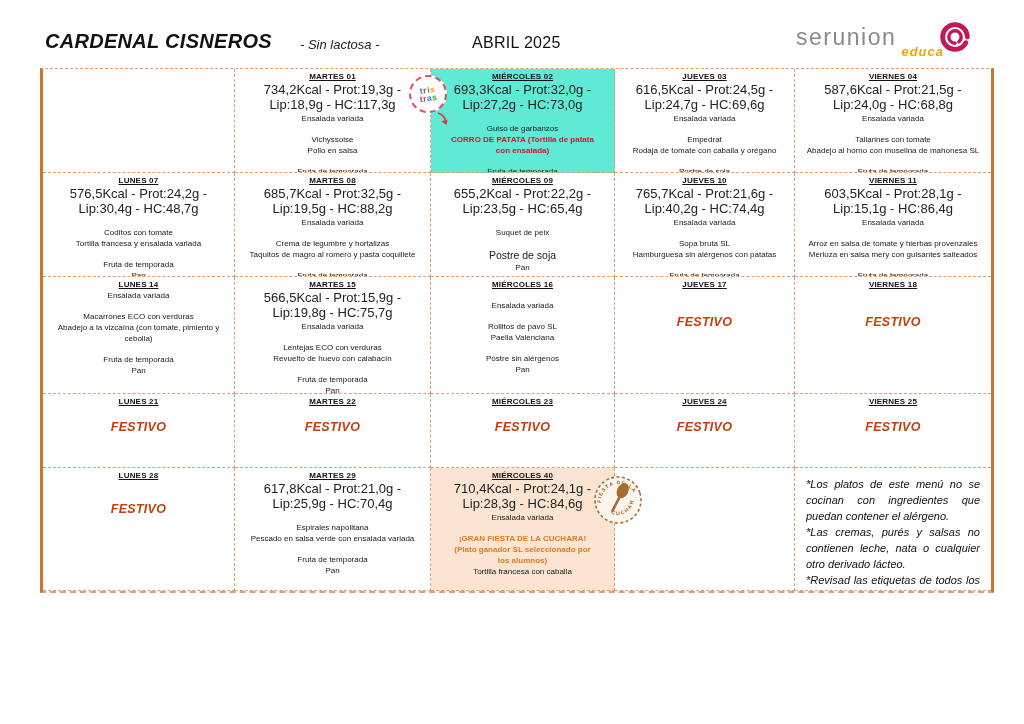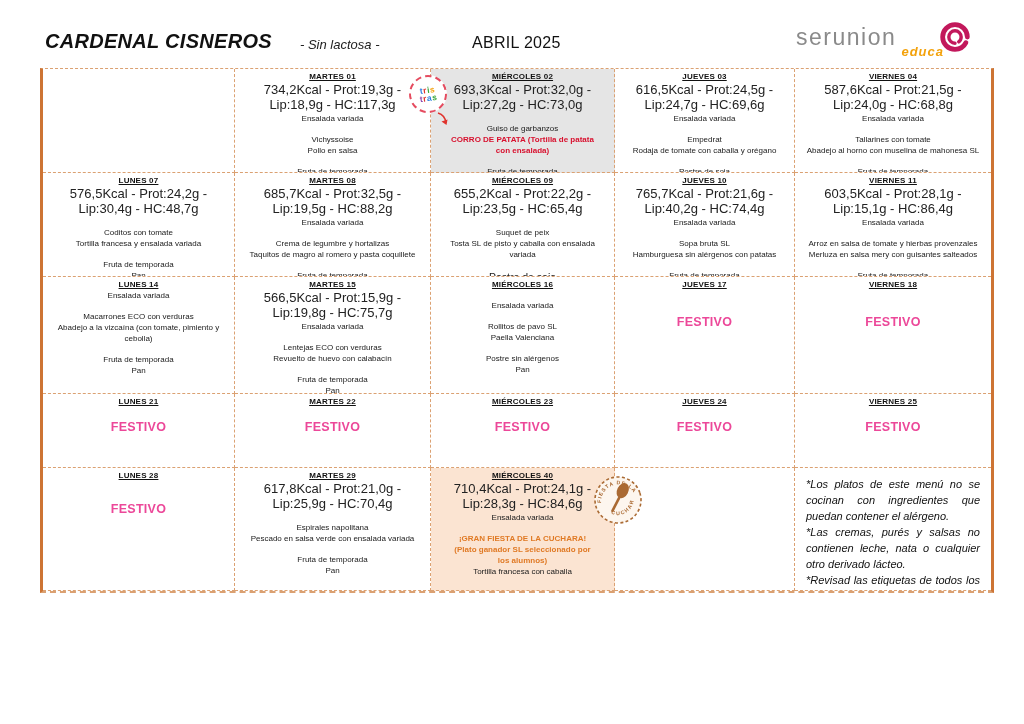--- a/index.html
+++ b/index.html
@@ -23,30 +23,30 @@
     grid-template-rows:104px 104px 117px 74px 123px;
     border-top:1px dashed #dba172;border-bottom:2px dashed #dba172;
     border-left:3px solid #cd7434;border-right:3px solid #cd7434;
     background:#fff;
   }
   .cell{
     position:relative;border-right:1px dashed #dba172;border-bottom:1px dashed #dba172;
     text-align:center;padding:3px 2px 0 2px;box-sizing:border-box;overflow:hidden;
   }
   .cell.col-4{border-right:none;}
-  .cell.hl-pink{background:#e5e5e5;}
+  .cell.hl-pink{background:#5eead4;}
   .cell.hl-peach{background:#fbe4d2;}
   .day{font-size:8px;font-weight:bold;text-decoration:underline;letter-spacing:.2px;margin-bottom:1px;color:#111;}
   .kcal{font-size:13px;color:#222;margin-bottom:1px;}
   .line{font-size:8px;line-height:11px;color:#1a1a1a;padding:0 4px;}
   .line.empty{height:10px;}
   .line.red{color:#d8102e;font-weight:bold;padding:0 10px;}
   .line.orange{color:#e07a25;font-weight:bold;padding:0 16px;}
   .line.big{font-size:10.5px;line-height:14px;}
-  .festivo{font-size:12.5px;font-weight:bold;letter-spacing:.3px;color:#ec4899;margin-top:22px;}
+  .festivo{font-size:12.5px;font-weight:bold;font-style:italic;letter-spacing:.3px;color:#c2410c;margin-top:22px;}
   .row-2 .festivo{margin-top:26px;}
   .row-3 .festivo{margin-top:14px;}
   .notes{padding:6px 9px 0 9px;text-align:justify;font-size:11px;line-height:1.45;color:#111;font-style:italic;}
   .notes p{margin:0;}
   
   .badge{position:absolute;z-index:5;}
   .badge-tristras{
     left:366px;top:6px;width:38px;height:38px;border-radius:50%;
     background:#fff;border:2px dashed #e54b5f;box-sizing:border-box;
     display:flex;flex-direction:column;align-items:center;justify-content:center;
@@ -163,21 +163,20 @@
       <div class="line">Taquitos de magro al romero y pasta coquillete</div>
       <div class="line empty"></div>
       <div class="line">Fruta de temporada</div>
       <div class="line">Pan</div>
     </div>
     <div class="cell row-1 col-2">
       <div class="day">MIÉRCOLES 09</div>
       <div class="kcal">655,2Kcal - Prot:22,2g - Lip:23,5g - HC:65,4g</div>
       <div class="line empty"></div>
       <div class="line">Suquet de peix</div>
-      <div class="line">Tosta SL de pisto y caballa con ensalada variada</div>
       <div class="line empty"></div>
       <div class="line big">Postre de soja</div>
       <div class="line">Pan</div>
     </div>
     <div class="cell row-1 col-3">
       <div class="day">JUEVES 10</div>
       <div class="kcal">765,7Kcal - Prot:21,6g - Lip:40,2g - HC:74,4g</div>
       <div class="line">Ensalada variada</div>
       <div class="line empty"></div>
       <div class="line">Sopa bruta SL</div>

